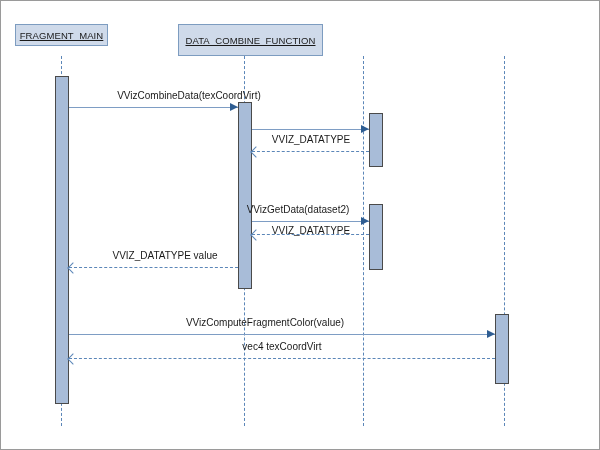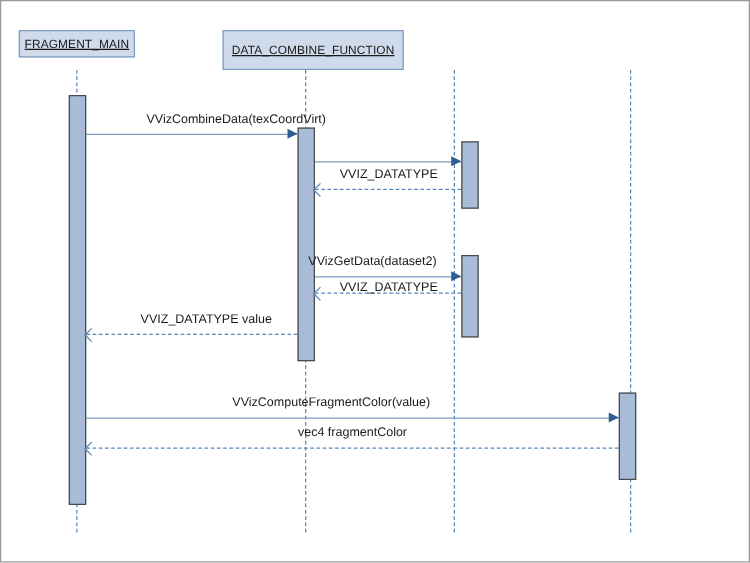--- a/index.html
+++ b/index.html
@@ -108,14 +108,14 @@
     <div class="arrow-head open-left" style="left: 251px; top: 230px;"></div>
     <div class="msg-label" style="left: 310px; top: 224px;">VVIZ_DATATYPE</div>
     <div class="msg-line dashed" style="left: 68px; top: 266px; width: 169px;"></div>
     <div class="arrow-head open-left" style="left: 68px; top: 263px;"></div>
     <div class="msg-label" style="left: 152px; top: 249px; margin-left: 12px;">VVIZ_DATATYPE value</div>
     <div class="msg-line" style="left: 68px; top: 333px; width: 426px;"></div>
     <div class="arrow-head solid-right" style="left: 486px; top: 329px;"></div>
     <div class="msg-label" style="left: 264px; top: 316px;">VVizComputeFragmentColor(value)</div>
     <div class="msg-line dashed" style="left: 68px; top: 357px; width: 426px;"></div>
     <div class="arrow-head open-left" style="left: 68px; top: 354px;"></div>
-    <div class="msg-label" style="left: 281px; top: 340px;">vec4 fragmentColor</div>
+    <div class="msg-label" style="left: 281px; top: 340px;">vec4 texCoordVirt</div>
   </div>
 
 </body></html>

